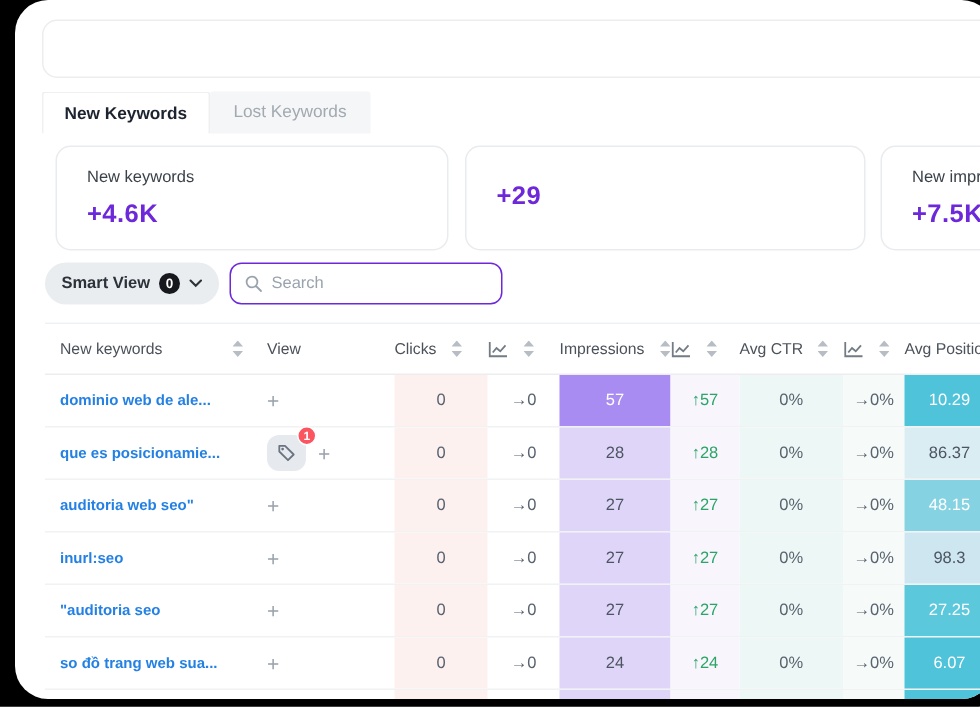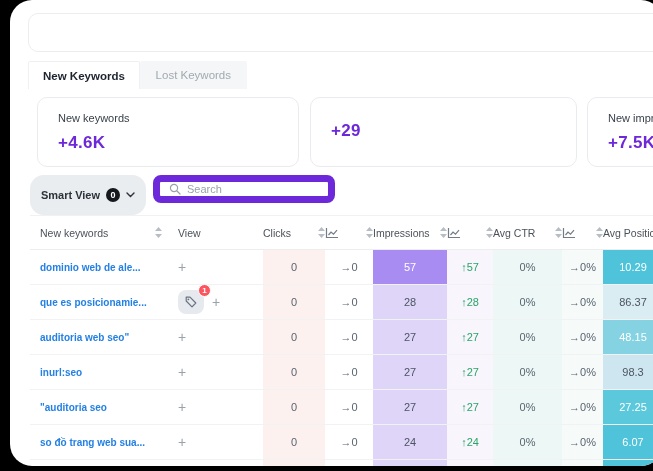--- a/index.html
+++ b/index.html
@@ -26,48 +26,48 @@
   .tab.inactive { background:#f5f6f7; color:#a2a9b0; border-radius:2px 2px 0 0; }
   
   .stat-card {
     position:absolute; top:97px; height:70px; background:#fff;
     border:1px solid #e9ebee; border-radius:10px; padding:14px 20px;
   }
   .stat-label { font-size:11px; color:#3a4149; }
   .stat-value { font-size:17px; font-weight:bold; color:#6d28d9; margin-top:9px; letter-spacing:.3px; }
   
   .smart-view {
-    position:absolute; left:20px; top:175px; width:116px; height:40px;
+    position:absolute; left:20px; top:175px; width:116px; height:28px;
     background:#e9edf0; border-radius:14px; display:flex; align-items:center;
     justify-content:center; gap:6px; cursor:pointer;
   }
   .smart-view-label { font-size:11px; font-weight:bold; color:#2c323a; }
   .count-badge {
     width:14px; height:14px; border-radius:50%; background:#16181d; color:#fff;
     font-size:9px; font-weight:bold; display:flex; align-items:center; justify-content:center;
   }
   .search-box {
     position:absolute; left:143px; top:175px; width:182px; height:28px;
-    border:7px solid #6d28d9; border-radius:8px; background:#fff;
+    border:1px solid #6d28d9; border-radius:8px; background:#fff;
     display:flex; align-items:center; padding:0 9px; gap:6px;
   }
   .search-box input {
     border:none; outline:none; font-size:11px; color:#3a4149; width:100%;
     font-family:"Liberation Sans", sans-serif; background:transparent;
   }
   .search-box input::placeholder { color:#9aa3ad; }
   
   .table { position:absolute; left:20px; top:215px; width:633px; }
   .trow {
     display:grid; grid-template-columns:140px 93px 62px 48px 74px 46px 69px 41px 1fr;
     height:35px; align-items:stretch;
   }
   .trow > div { display:flex; align-items:center; }
   .thead { border-top:1px solid #f0f1f3; border-bottom:1px solid #ededf0; }
-  .thead > div { font-size:10.5px; color:#4c525a; gap:10px; justify-content:space-between; }
+  .thead > div { font-size:10.5px; color:#4c525a; gap:10px; justify-content:flex-start; }
   .thead .h-keyword { justify-content:space-between; padding:0 8px 0 10px; }
   .thead .h-tags { justify-content:flex-start; padding-left:8px; }
   .tbody .trow { border-bottom:1px solid #f1f2f4; }
   .c-keyword { padding-left:10px; }
   .c-keyword a { font-size:10px; font-weight:bold; color:#2481e3; text-decoration:none;
     white-space:nowrap; overflow:hidden; }
   .c-tags { padding-left:8px; gap:8px; }
   .plus-btn { color:#9aa2ab; font-size:14px; line-height:1; cursor:pointer; }
   .tag-btn {
     position:relative; width:26px; height:24px; background:#e6eaee; border-radius:8px;

